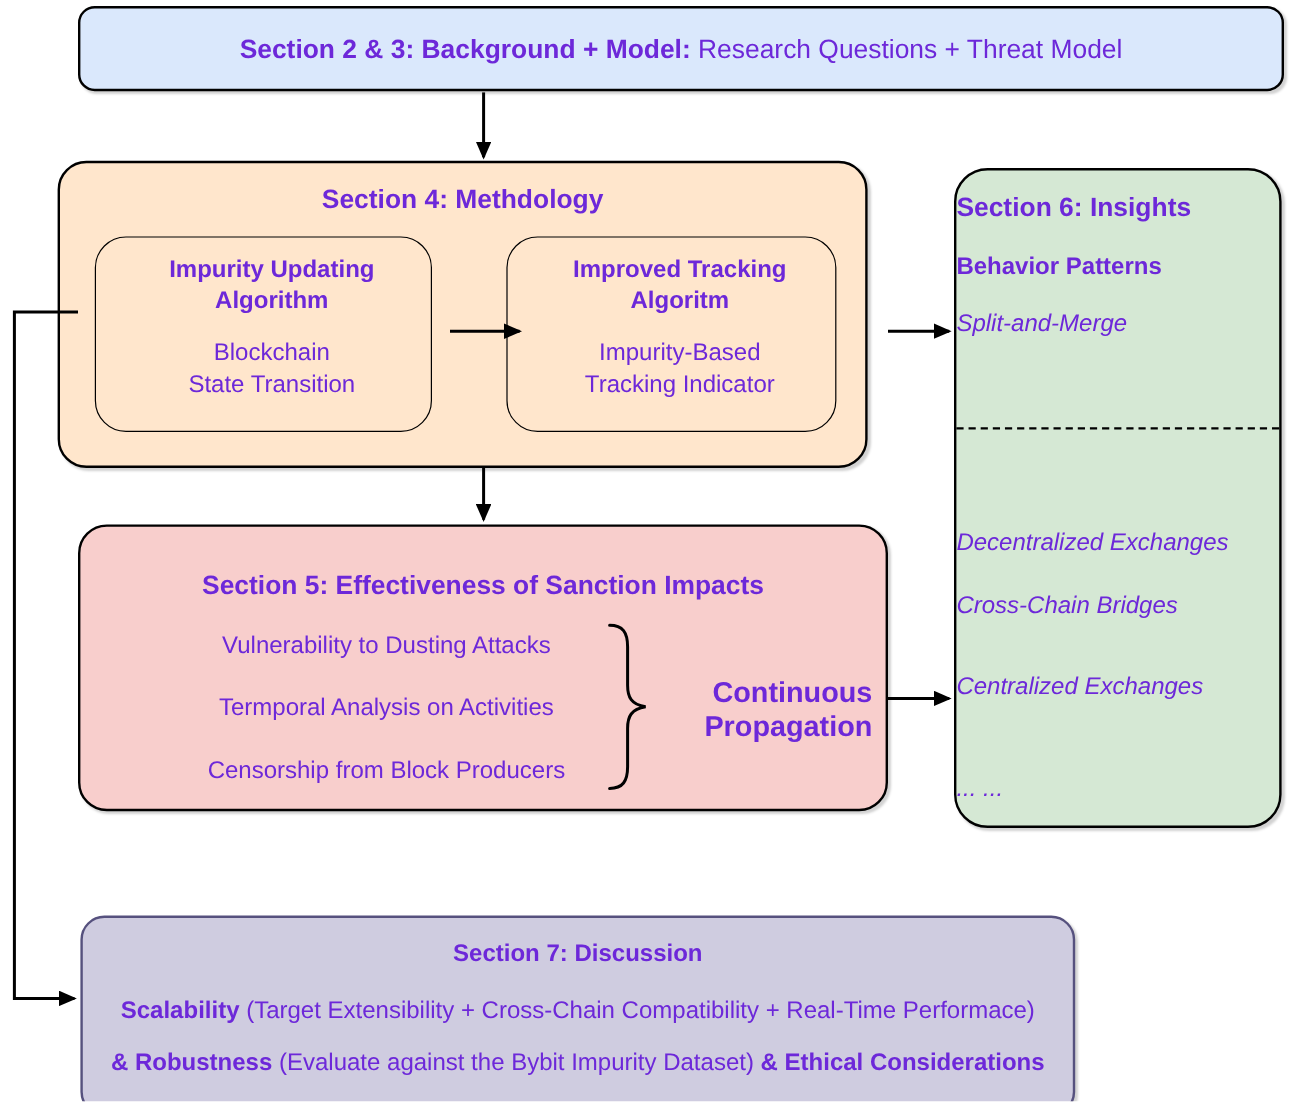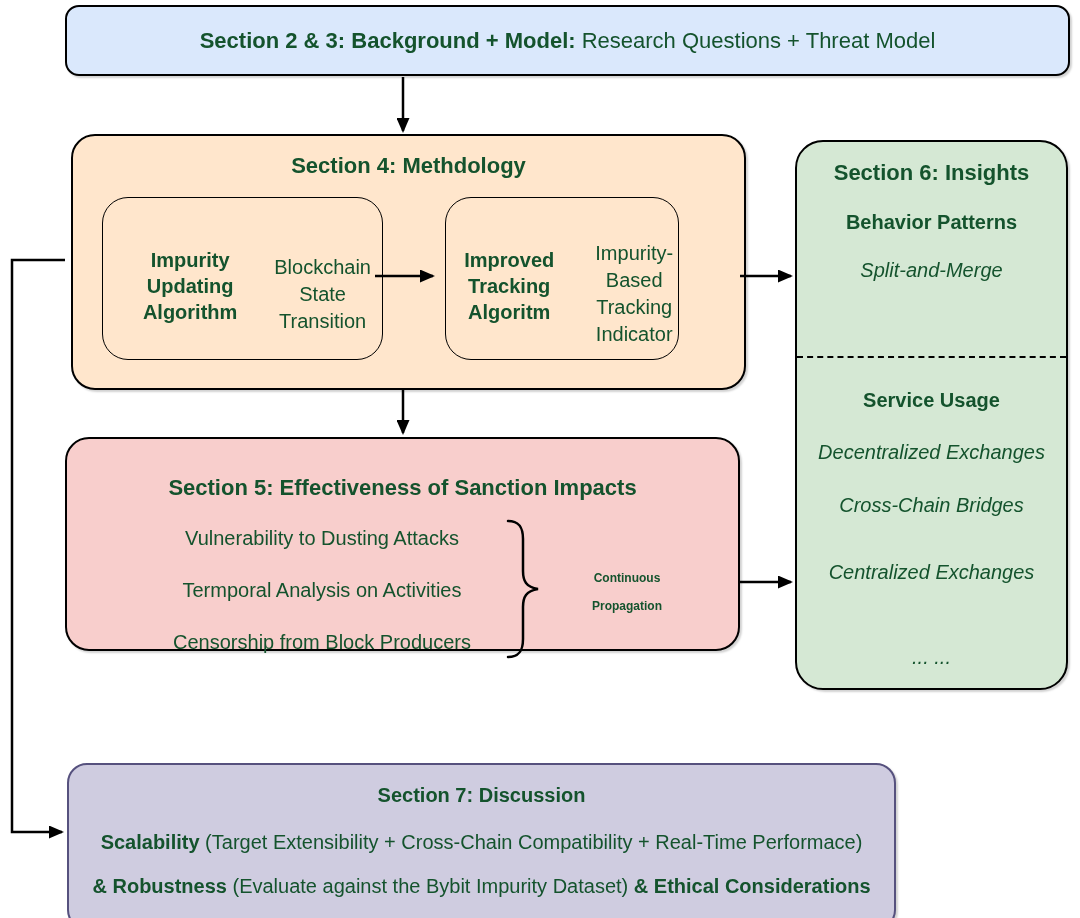--- a/index.html
+++ b/index.html
@@ -1,45 +1,45 @@
 <!DOCTYPE html>
 <html><head>
 <meta charset="utf-8">
 <style>
   html,body{margin:0;padding:0;background:#ffffff;}
   .canvas{
     position:relative;width:1080px;height:918px;background:#ffffff;overflow:hidden;
-    font-family:"Liberation Sans","DejaVu Sans",sans-serif;color:#14532d;
+    font-family:"Liberation Sans","DejaVu Sans",sans-serif;color:#6d28d9;
   }
   .connectors{position:absolute;left:0;top:0;width:1080px;height:918px;z-index:3;pointer-events:none;}
   .box{position:absolute;box-sizing:border-box;border:2.5px solid #000;z-index:2;
        box-shadow:2px 2px 2px rgba(0,0,0,0.18);}
   .blue  {left:65px;top:5px;width:1005px;height:71px;background:#dae8fc;border-radius:14px;
           display:flex;align-items:center;justify-content:center;}
-  .orange{left:71px;top:134px;width:675px;height:256px;background:#ffe6cc;border-radius:24px;}
-  .pink  {left:65px;top:437px;width:675px;height:214px;background:#f8cecc;border-radius:24px;}
+  .orange{left:48px;top:134px;width:675px;height:256px;background:#ffe6cc;border-radius:24px;}
+  .pink  {left:65px;top:437px;width:675px;height:239px;background:#f8cecc;border-radius:24px;}
   .green {left:795px;top:140px;width:273px;height:550px;background:#d5e8d4;border-radius:28px;}
   .purple{left:67px;top:763px;width:829px;height:167px;background:#cfcce0;border-radius:20px;
           border-color:#56517e;}
   .inner{position:absolute;box-sizing:border-box;border:1.5px solid #000;border-radius:26px;
-         background:#ffe6cc;display:flex;flex-direction:row;align-items:center;
+         background:#ffe6cc;display:flex;flex-direction:column;align-items:center;
          text-align:center;padding-top:14px;box-shadow:none;padding-left:14px;}
   .t22{font-size:22px;font-weight:bold;}
   .t20{font-size:20px;}
   .b  {font-weight:bold;}
   .it {font-style:italic;}
-  .row{position:absolute;left:0;width:100%;text-align:center;height:26px;line-height:26px;}
+  .row{position:absolute;left:0;width:100%;height:26px;line-height:26px;}
   .node-title{position:absolute;left:0;width:100%;text-align:center;}
   .inner-name{font-size:20px;font-weight:bold;line-height:26px;}
   .inner-desc{font-size:20px;line-height:27px;margin-top:17px;}
   .divider{position:absolute;left:0;right:0;top:214px;border-top:2px dashed #000;}
   .s5-items{position:absolute;left:40px;top:0;width:430px;}
   .s5-item{position:absolute;left:0;width:100%;text-align:center;height:26px;line-height:26px;font-size:20px;}
-  .brace-label{position:absolute;left:460px;top:125px;width:200px;text-align:center;
-               font-size:12px;font-weight:bold;line-height:28px;}
+  .brace-label{position:absolute;left:460px;top:125px;width:200px;text-align:right;
+               font-size:24px;font-weight:bold;line-height:28px;}
   .s7-line{position:absolute;left:0;width:100%;text-align:center;height:26px;line-height:26px;font-size:20px;}
 </style>
 </head>
 <body>
 
 <div class="canvas">
 
   <svg class="connectors" viewBox="0 0 1080 918" xmlns="http://www.w3.org/2000/svg">
     <defs>
       <marker id="arrow" markerUnits="userSpaceOnUse" markerWidth="15" markerHeight="13" viewBox="0 0 15 13" refX="13" refY="6.5" orient="auto">
@@ -71,21 +71,21 @@
       <div class="inner-name">
         <div>Impurity Updating</div>
         <div>Algorithm</div>
       </div>
       <div class="inner-desc">
         <div>Blockchain</div>
         <div>State Transition</div>
       </div>
     </div>
 
-    <div class="inner" style="left:372px;top:61px;width:234px;height:163px;gap:32px;">
+    <div class="inner" style="left:372px;top:61px;width:275px;height:163px;">
       <div class="inner-name">
         <div>Improved Tracking</div>
         <div>Algoritm</div>
       </div>
       <div class="inner-desc">
         <div>Impurity-Based</div>
         <div>Tracking Indicator</div>
       </div>
     </div>
   </div>
@@ -101,21 +101,20 @@
       <div>Continuous</div>
       <div>Propagation</div>
     </div>
   </div>
 
   <div class="box green">
     <div class="row t22" style="top:18px;">Section 6: Insights</div>
     <div class="row t20 b" style="top:67px;">Behavior Patterns</div>
     <div class="row t20 it" style="top:115px;">Split-and-Merge</div>
     <div class="divider"></div>
-    <div class="row t20 b" style="top:245px;">Service Usage</div>
     <div class="row t20 it" style="top:297px;">Decentralized Exchanges</div>
     <div class="row t20 it" style="top:350px;">Cross-Chain Bridges</div>
     <div class="row t20 it" style="top:405px;margin-top:12px;">Centralized Exchanges</div>
     <div class="row t20 it" style="top:502px;">... ...</div>
   </div>
 
   <div class="box purple">
     <div class="s7-line t22" style="top:17px;">Section 7: Discussion</div>
     <div class="s7-line" style="top:64px;">
       <span class="b">Scalability</span><span> (Target Extensibility + Cross-Chain Compatibility + Real-Time Performace)</span>

